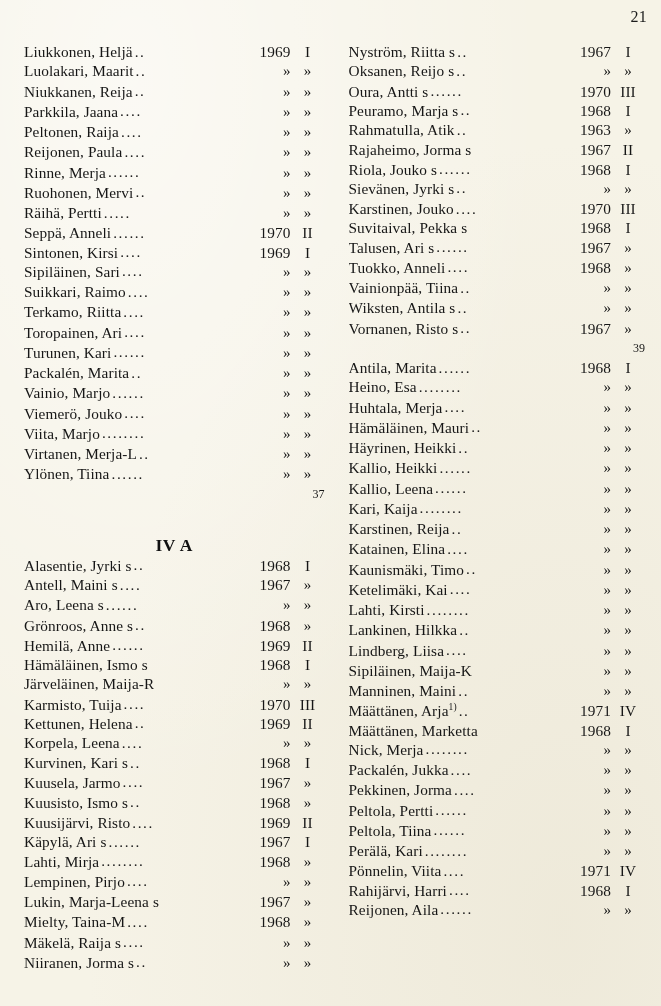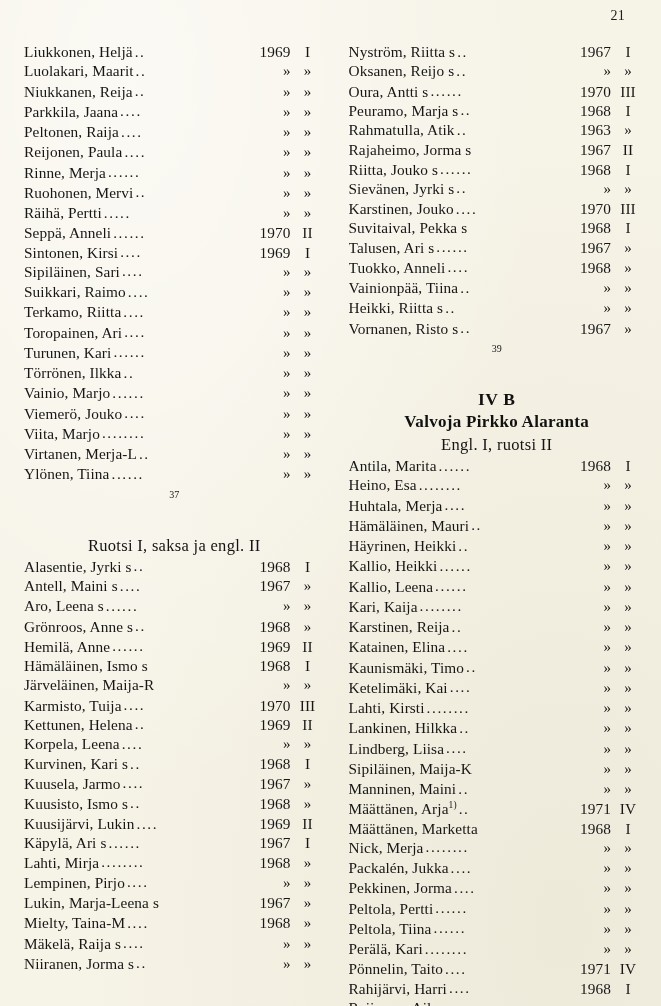--- a/index.html
+++ b/index.html
@@ -22,22 +22,22 @@
     background: #f6f3e7;
     box-sizing: border-box;
     
     background-image:
       radial-gradient(ellipse at 20% 8%, rgba(255,255,255,0.55) 0%, rgba(255,255,255,0) 55%),
       radial-gradient(ellipse at 85% 92%, rgba(210,200,170,0.22) 0%, rgba(255,255,255,0) 60%);
   }
   .page-number {
     position: absolute;
     top: 8px;
-    right: 36px;
-    font-size: 14px;
+    right: 14px;
+    font-size: 16px;
     color: #1c1c1c;
     letter-spacing: 0.2px;
   }
   .columns {
     position: absolute;
     top: 42px;
     left: 0;
     right: 0;
     display: flex;
     padding: 0 16px 0 24px;
@@ -88,24 +88,24 @@
     font-size: 15px;
   }
   .entry sup {
     font-size: 9.5px;
     vertical-align: super;
     line-height: 0;
   }
 
   
   .group-total {
-    font-size: 10px;
+    font-size: 12px;
     line-height: 19.25px;
     color: #161616;
-    text-align: center;
+    text-align: right;
   }
 
   
   .heading-block {
     text-align: center;
   }
   .h-class {
     font-weight: bold;
     font-size: 17.5px;
     line-height: 22px;
@@ -226,21 +226,21 @@
           <span class="yr sym">»</span>
           <span class="lvl sym">»</span>
         </div>
         <div class="entry">
           <span class="nm">Turunen, Kari</span>
           <span class="lead">......</span>
           <span class="yr sym">»</span>
           <span class="lvl sym">»</span>
         </div>
         <div class="entry">
-          <span class="nm">Törrönen, Ilkka</span>
+          <span class="nm">Packalén, Marita</span>
           <span class="lead">..</span>
           <span class="yr sym">»</span>
           <span class="lvl sym">»</span>
         </div>
         <div class="entry">
           <span class="nm">Vainio, Marjo</span>
           <span class="lead">......</span>
           <span class="yr sym">»</span>
           <span class="lvl sym">»</span>
         </div>
@@ -264,21 +264,21 @@
         </div>
         <div class="entry">
           <span class="nm">Ylönen, Tiina</span>
           <span class="lead">......</span>
           <span class="yr sym">»</span>
           <span class="lvl sym">»</span>
         </div>
         <div class="group-total">37</div>
         <div class="heading-block">
           <div class="gap-before-heading"></div>
-          <div class="h-subjects">Ruotsi I, saksa ja engl. II</div>
+          <div class="h-class">IV A</div>
         </div>
         <div class="entry">
           <span class="nm">Alasentie, Jyrki s</span>
           <span class="lead">..</span>
           <span class="yr">1968</span>
           <span class="lvl">I</span>
         </div>
         <div class="entry">
           <span class="nm">Antell, Maini s</span>
           <span class="lead">....</span>
@@ -345,21 +345,21 @@
           <span class="yr">1967</span>
           <span class="lvl sym">»</span>
         </div>
         <div class="entry">
           <span class="nm">Kuusisto, Ismo s</span>
           <span class="lead">..</span>
           <span class="yr">1968</span>
           <span class="lvl sym">»</span>
         </div>
         <div class="entry">
-          <span class="nm">Kuusijärvi, Lukin</span>
+          <span class="nm">Kuusijärvi, Risto</span>
           <span class="lead">....</span>
           <span class="yr">1969</span>
           <span class="lvl">II</span>
         </div>
         <div class="entry">
           <span class="nm">Käpylä, Ari s</span>
           <span class="lead">......</span>
           <span class="yr">1967</span>
           <span class="lvl">I</span>
         </div>
@@ -431,21 +431,21 @@
           <span class="yr">1963</span>
           <span class="lvl sym">»</span>
         </div>
         <div class="entry">
           <span class="nm">Rajaheimo, Jorma s</span>
           <span class="lead"></span>
           <span class="yr">1967</span>
           <span class="lvl">II</span>
         </div>
         <div class="entry">
-          <span class="nm">Riitta, Jouko s</span>
+          <span class="nm">Riola, Jouko s</span>
           <span class="lead">......</span>
           <span class="yr">1968</span>
           <span class="lvl">I</span>
         </div>
         <div class="entry">
           <span class="nm">Sievänen, Jyrki s</span>
           <span class="lead">..</span>
           <span class="yr sym">»</span>
           <span class="lvl sym">»</span>
         </div>
@@ -473,38 +473,32 @@
           <span class="yr">1968</span>
           <span class="lvl sym">»</span>
         </div>
         <div class="entry">
           <span class="nm">Vainionpää, Tiina</span>
           <span class="lead">..</span>
           <span class="yr sym">»</span>
           <span class="lvl sym">»</span>
         </div>
         <div class="entry">
-          <span class="nm">Heikki, Riitta s</span>
+          <span class="nm">Wiksten, Antila s</span>
           <span class="lead">..</span>
           <span class="yr sym">»</span>
           <span class="lvl sym">»</span>
         </div>
         <div class="entry">
           <span class="nm">Vornanen, Risto s</span>
           <span class="lead">..</span>
           <span class="yr">1967</span>
           <span class="lvl sym">»</span>
         </div>
         <div class="group-total">39</div>
-        <div class="heading-block">
-          <div class="gap-before-heading"></div>
-          <div class="h-class">IV B</div>
-          <div class="h-super">Valvoja Pirkko Alaranta</div>
-          <div class="h-subjects">Engl. I, ruotsi II</div>
-        </div>
         <div class="entry">
           <span class="nm">Antila, Marita</span>
           <span class="lead">......</span>
           <span class="yr">1968</span>
           <span class="lvl">I</span>
         </div>
         <div class="entry">
           <span class="nm">Heino, Esa</span>
           <span class="lead">........</span>
           <span class="yr sym">»</span>
@@ -642,21 +636,21 @@
           <span class="yr sym">»</span>
           <span class="lvl sym">»</span>
         </div>
         <div class="entry">
           <span class="nm">Perälä, Kari</span>
           <span class="lead">........</span>
           <span class="yr sym">»</span>
           <span class="lvl sym">»</span>
         </div>
         <div class="entry">
-          <span class="nm">Pönnelin, Taito</span>
+          <span class="nm">Pönnelin, Viita</span>
           <span class="lead">....</span>
           <span class="yr">1971</span>
           <span class="lvl">IV</span>
         </div>
         <div class="entry">
           <span class="nm">Rahijärvi, Harri</span>
           <span class="lead">....</span>
           <span class="yr">1968</span>
           <span class="lvl">I</span>
         </div>

